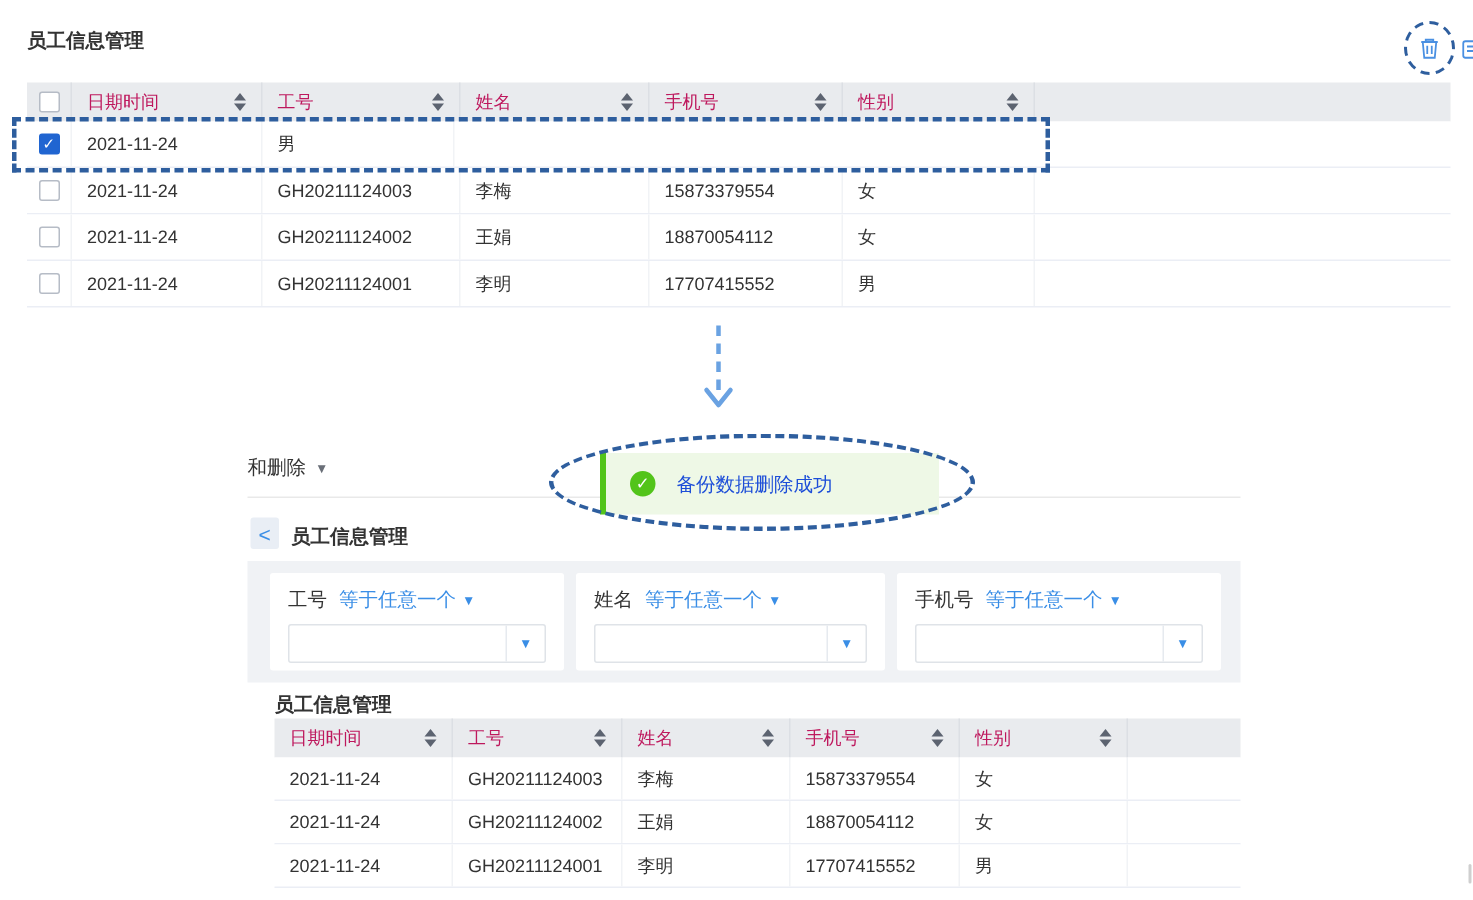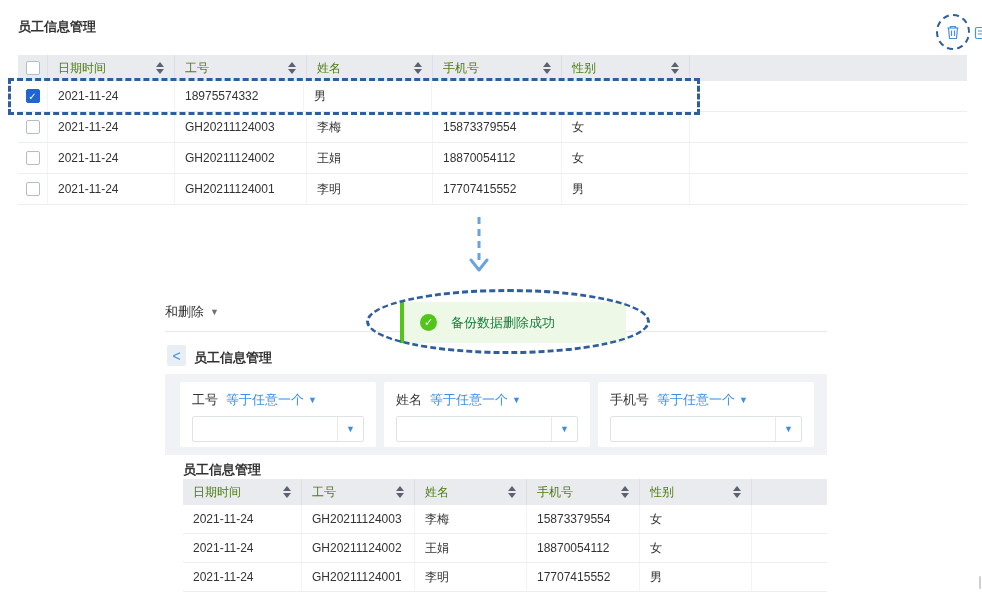--- a/index.html
+++ b/index.html
@@ -17,21 +17,21 @@
   .trash-circle { left:936px; top:14px; width:34px; height:36px;
     border:2px dashed #2e5e9e; border-radius:50%; }
   .trash-btn { left:945px; top:24px; width:16px; height:16px; cursor:pointer; }
   .partial-icon { left:974px; top:25px; width:16px; height:16px; }
 
   
   .tbl { background:#fff; }
   .trow { display:flex; align-items:stretch; }
   .thead { background:#e9ebee; height:26px; }
   .th { display:flex; align-items:center; justify-content:space-between;
-    padding:0 10px; font-size:12px; color:#4d7c0f; border-right:1px solid #dcdfe4; }
+    padding:0 10px; font-size:12px; color:#be185d; border-right:1px solid #dcdfe4; }
   .th:last-child { border-right:none; }
   .tbody-row { height:31px; border-bottom:1px solid #ebeef5; background:#fff; }
   .td { display:flex; align-items:center; padding:0 10px; font-size:12px; color:#333;
     border-right:1px solid #f1f3f6; }
   .td:last-child { border-right:none; }
   .cbcell { justify-content:center; padding:0; }
 
   
   .t0{width:30px;} .t1{width:127px;} .t2{width:132px;} .t3{width:126px;}
   .t4{width:129px;} .t5{width:128px;} .t6{flex:1;}
@@ -68,21 +68,21 @@
   .caret { font-size:9px; color:#6a6f78; }
   .divider { left:165px; top:331px; width:662px; height:1px; background:#e9e9e9; }
 
   
   .toast { left:400px; top:302px; width:226px; height:41px; background:#eef8e6;
     border-left:4px solid #52c41a; display:flex; align-items:center; gap:14px;
     padding-left:16px; }
   .toast-check { width:17px; height:17px; border-radius:50%; background:#52c41a;
     color:#fff; font-size:11px; font-weight:bold; display:flex; align-items:center;
     justify-content:center; }
-  .toast-msg { font-size:13px; color:#15803d; }
+  .toast-msg { font-size:13px; color:#1d4ed8; }
 
   
   .back-box { left:167px; top:345px; width:19px; height:21px; background:#e9eef5;
     color:#3a8ee6; font-size:14px; display:flex; align-items:center;
     justify-content:center; cursor:pointer; border-radius:2px; }
   .panel-title { left:194px; top:349px; font-size:13px; font-weight:bold; color:#333; }
 
   .filter-bg { left:165px; top:374px; width:662px; height:81px; background:#f0f2f5; }
   .fcard { position:absolute; top:8px; height:65px; background:#fff; border-radius:2px;
     padding:9px 12px 0 12px; }
@@ -168,21 +168,20 @@
         </span>
     </div>
     <div class="th t6"></div>
   </div>
 
   <div class="trow tbody-row">
     <div class="td t0 cbcell">
         <span class="checkbox checked">✓</span>
       </div>
     <div class="td t1">2021-11-24</div>
-    <div class="td t4">18975574332</div>
     <div class="td t5">男</div>
     <div class="td t6"></div>
   </div>
   <div class="trow tbody-row">
     <div class="td t0 cbcell">
         <span class="checkbox"></span>
       </div>
     <div class="td t1">2021-11-24</div>
     <div class="td t2">GH20211124003</div>
     <div class="td t3">李梅</div>

